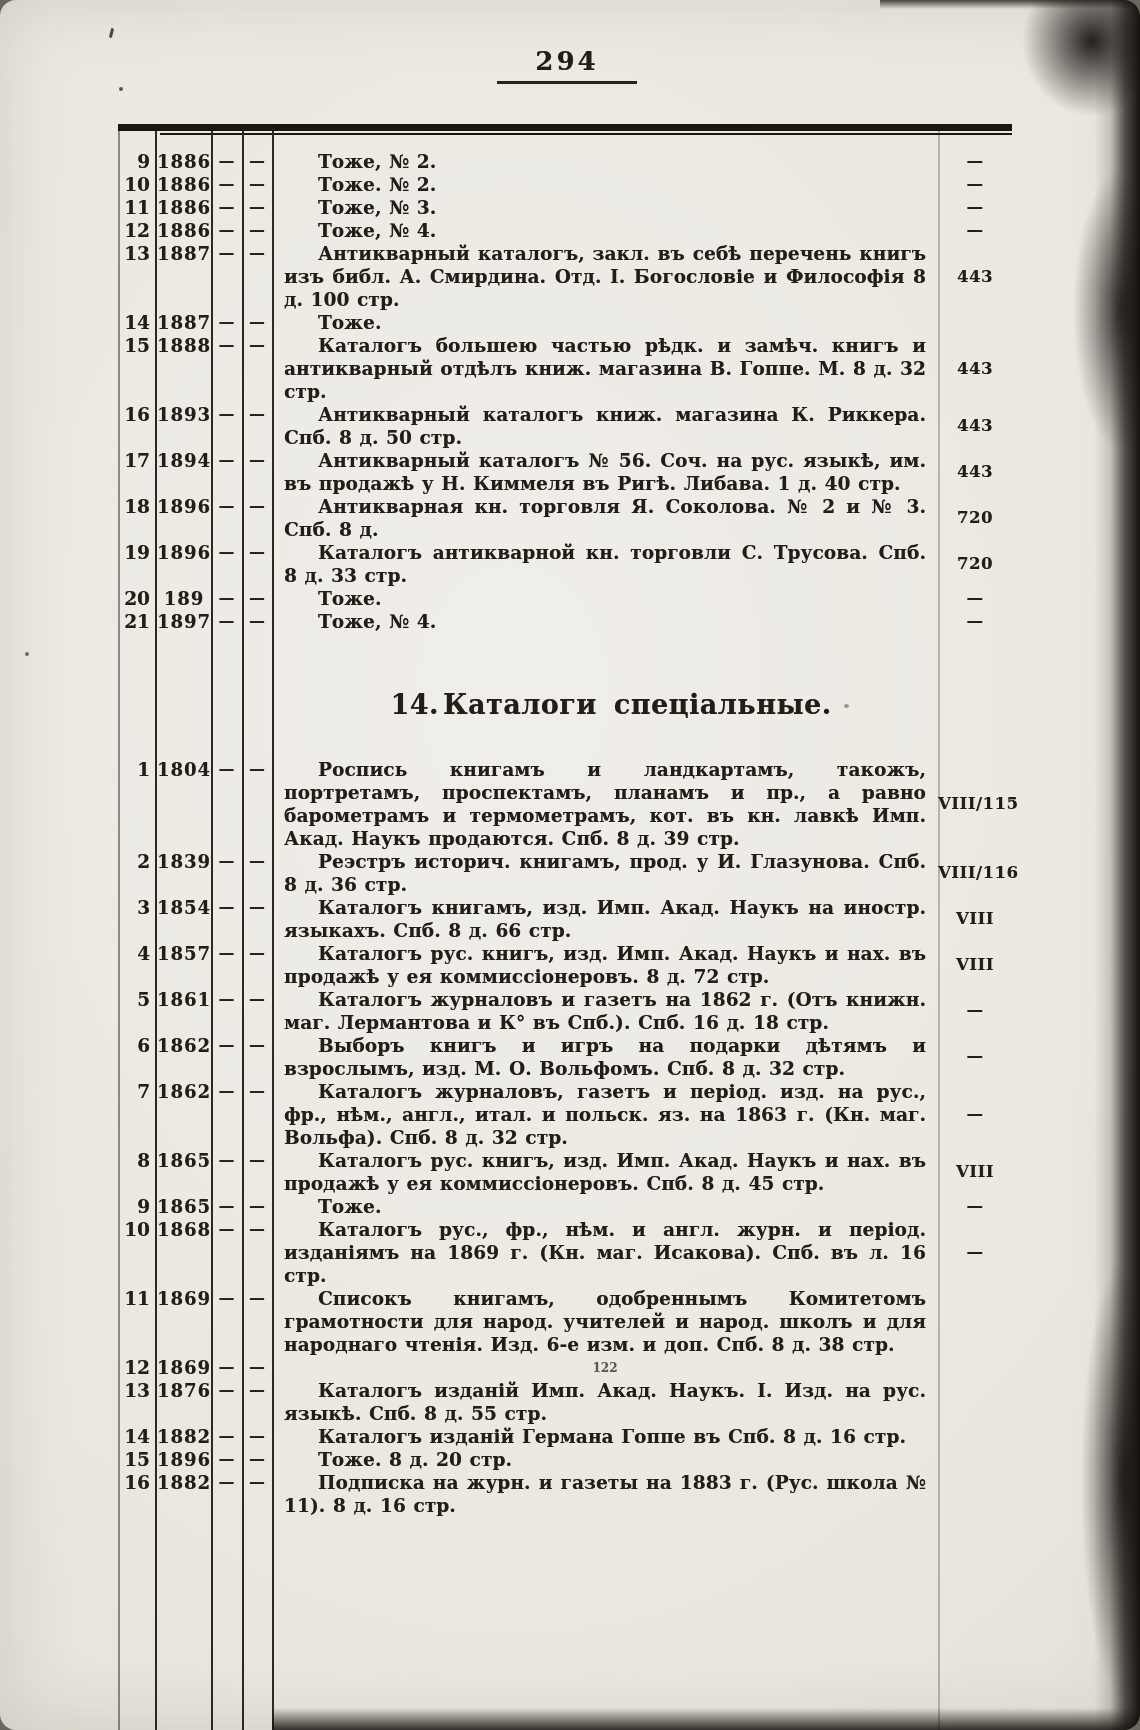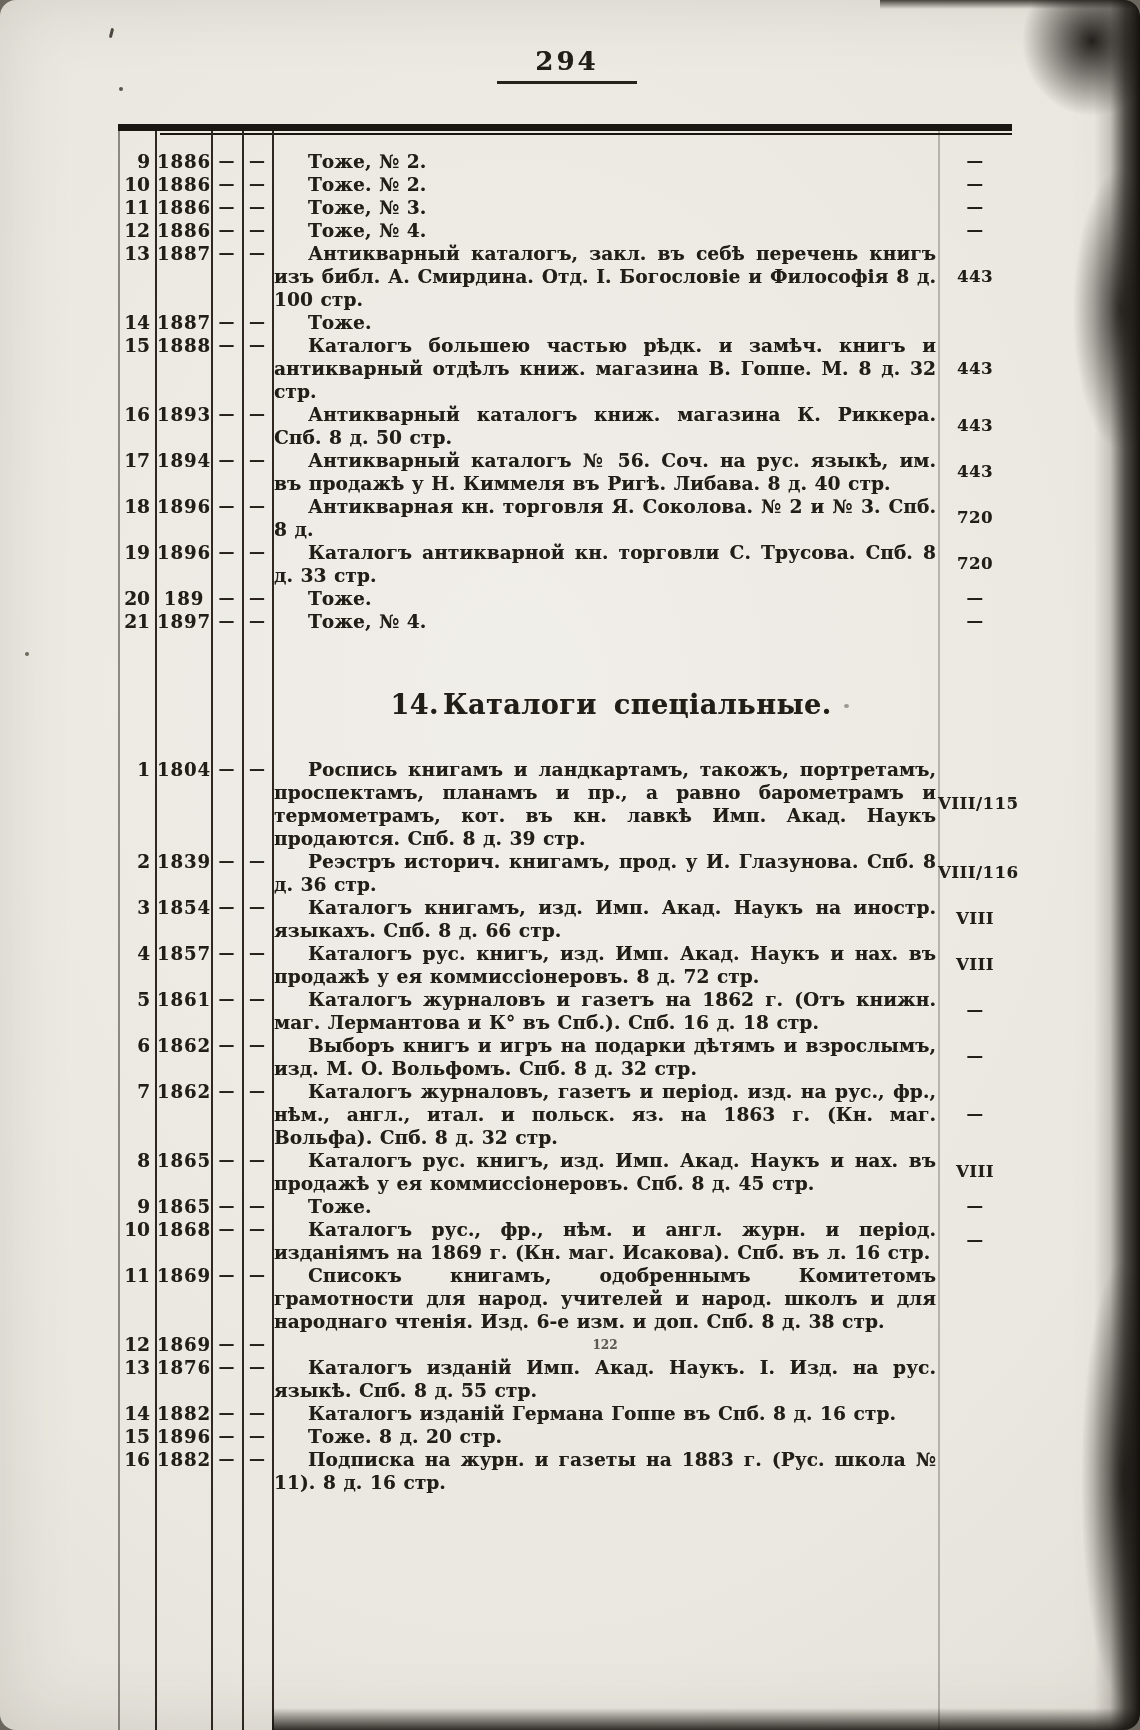--- a/index.html
+++ b/index.html
@@ -32,21 +32,21 @@
   .flow{position:relative;padding-top:26px;}
   .row{display:grid;grid-template-columns:37px 56px 31px 30px 1fr 74px;align-items:start;}
   .c{display:block;}
   .num{font-size:18.5px;font-weight:bold;text-align:right;padding-right:5px;line-height:23px;
        text-shadow:0.2px 0.2px 0.4px rgba(30,25,20,.5);}
   .year{font-size:18px;font-weight:bold;text-align:center;padding-left:2px;letter-spacing:1px;line-height:23px;
         text-shadow:0.2px 0.2px 0.4px rgba(30,25,20,.5);}
   .dash{text-align:center;font-weight:bold;font-size:16px;line-height:23px;color:#241f19;}
   .text{
     font-size:18.5px;font-weight:bold;line-height:23px;
-    text-align:justify;text-indent:34px;padding:0 2px;
+    text-align:justify;text-indent:34px;padding:0 12px;
     letter-spacing:.1px;word-spacing:1px;
     text-shadow:0.2px 0.2px 0.4px rgba(30,25,20,.5);
   }
   .ref{align-self:center;text-align:center;font-size:16.5px;font-weight:bold;letter-spacing:.5px;line-height:20px;
        text-shadow:0.2px 0.2px 0.4px rgba(30,25,20,.5);}
   .ref-tiny{font-size:12px;opacity:.7;letter-spacing:0;}
   .section-heading{
     margin:56px 0 38px 160px;width:666px;text-align:center;
     font-size:27px;font-weight:bold;letter-spacing:.5px;
     text-shadow:0.3px 0.3px 0.4px rgba(30,25,20,.55);
@@ -153,21 +153,21 @@
     <span class="c dash">—</span>
     <span class="c dash">—</span>
     <span class="c text">Антикварный каталогъ книж. магазина К. Риккера. Спб. 8 д. 50 стр.</span>
     <span class="c ref">443</span>
   </div>
           <div class="row">
     <span class="c num">17</span>
     <span class="c year">1894</span>
     <span class="c dash">—</span>
     <span class="c dash">—</span>
-    <span class="c text">Антикварный каталогъ № 56. Соч. на рус. языкѣ, им. въ продажѣ у Н. Киммеля въ Ригѣ. Либава. 8 д. 40 стр.</span>
+    <span class="c text">Антикварный каталогъ № 56. Соч. на рус. языкѣ, им. въ продажѣ у Н. Киммеля въ Ригѣ. Либава. 1 д. 40 стр.</span>
     <span class="c ref">443</span>
   </div>
           <div class="row">
     <span class="c num">18</span>
     <span class="c year">1896</span>
     <span class="c dash">—</span>
     <span class="c dash">—</span>
     <span class="c text">Антикварная кн. торговля Я. Соколова. № 2 и № 3. Спб. 8 д.</span>
     <span class="c ref">720</span>
   </div>

